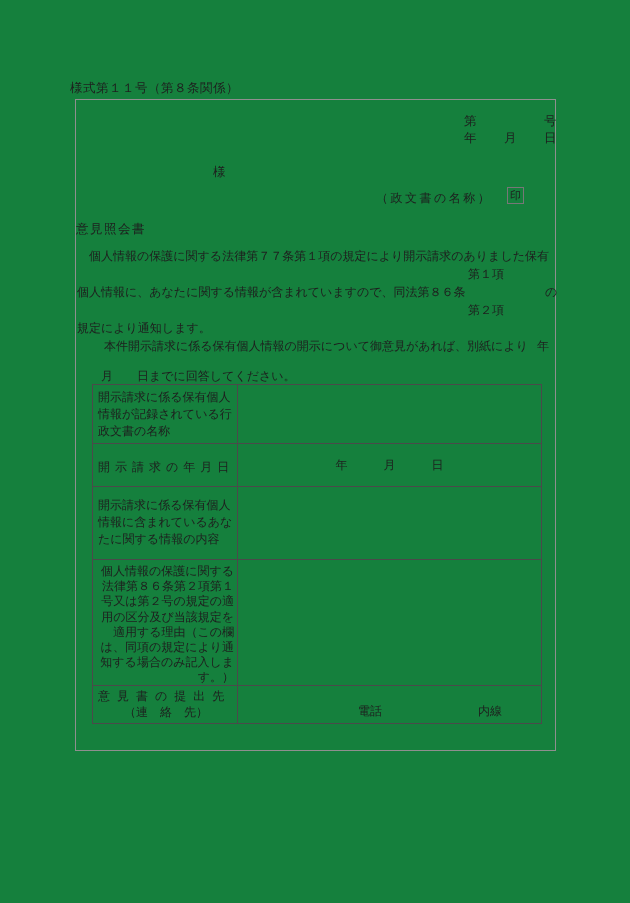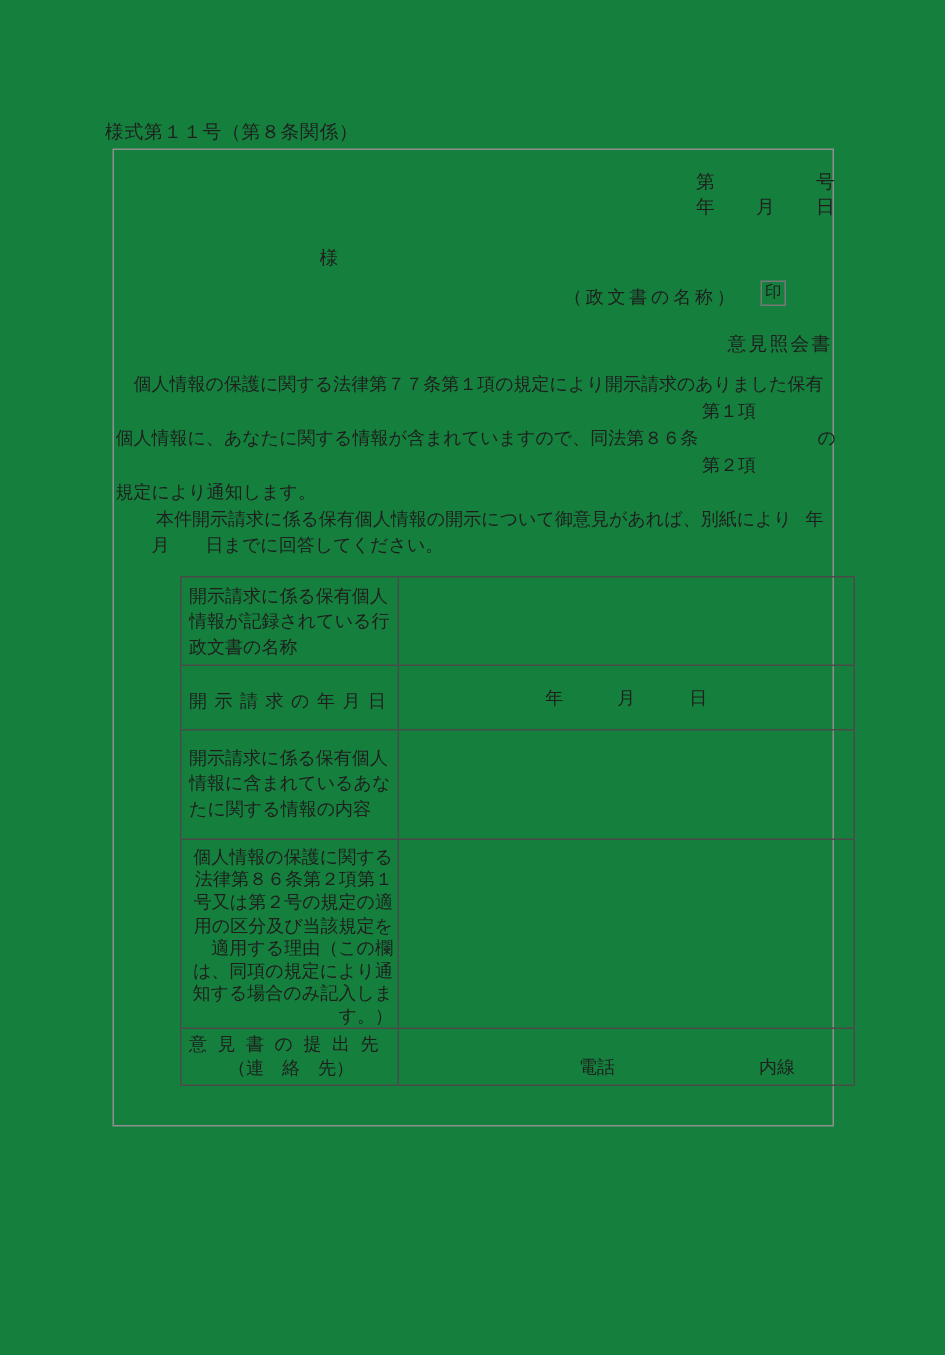--- a/index.html
+++ b/index.html
@@ -30,30 +30,29 @@
   .issuer { left: 300px; top: 90px; font-size: 12px; letter-spacing: 2.5px; white-space: nowrap; }
   .seal-box {
     left: 431px; top: 87px;
     width: 17px; height: 17px;
     border: 1px solid #777;
     display: flex; align-items: center; justify-content: center;
     font-size: 11px; line-height: 11px;
   }
   .doc-title {
     left: 0; top: 121px; width: 100%;
-    text-align: right;
+    text-align: left;
     font-size: 12.5px; letter-spacing: 1.5px;
   }
   .bline { left: 1px; line-height: 13px; white-space: pre; }
   .clause { line-height: 13px; white-space: nowrap; }
   .form-table {
     left: 16px; top: 284px;
     width: 450px;
     border: 1px solid #4a4a4a;
-    margin-left: 28px;
   }
   .t-row { display: flex; border-bottom: 1px solid #4a4a4a; }
   .t-row:last-child { border-bottom: none; }
   .cell-label {
     width: 145px; flex: 0 0 145px;
     border-right: 1px solid #4a4a4a;
     padding: 4px 3px 0 5px;
     line-height: 17px;
     white-space: pre-line;
   }
@@ -105,21 +104,21 @@
     <div class="abs doc-title">意見照会書</div>
 
     <div class="abs bline" style="top:150px;">　個人情報の保護に関する法律第７７条第１項の規定により開示請求のありました保有</div>
     <div class="abs clause" style="left:392px; top:168px;">第１項</div>
     <div class="abs bline" style="top:186px;">個人情報に、あなたに関する情報が含まれていますので、同法第８６条</div>
     <div class="abs clause" style="left:469px; top:186px;">の</div>
     <div class="abs clause" style="left:392px; top:204px;">第２項</div>
     <div class="abs bline" style="top:222px;">規定により通知します。</div>
     <div class="abs bline" style="top:240px;margin-left:15px;">　本件開示請求に係る保有個人情報の開示について御意見があれば、別紙により</div>
     <div class="abs clause" style="left:461px; top:240px;">年</div>
-    <div class="abs bline" style="top:258px;font-family:Liberation Mono, monospace;">　　月　　日までに回答してください。</div>
+    <div class="abs bline" style="top:270px;">　　月　　日までに回答してください。</div>
 
     <div class="abs form-table">
 
       <div class="t-row r1">
         <div class="cell-label">開示請求に係る保有個人
 情報が記録されている行
 政文書の名称</div>
         <div class="cell-value"></div>
       </div>
 

